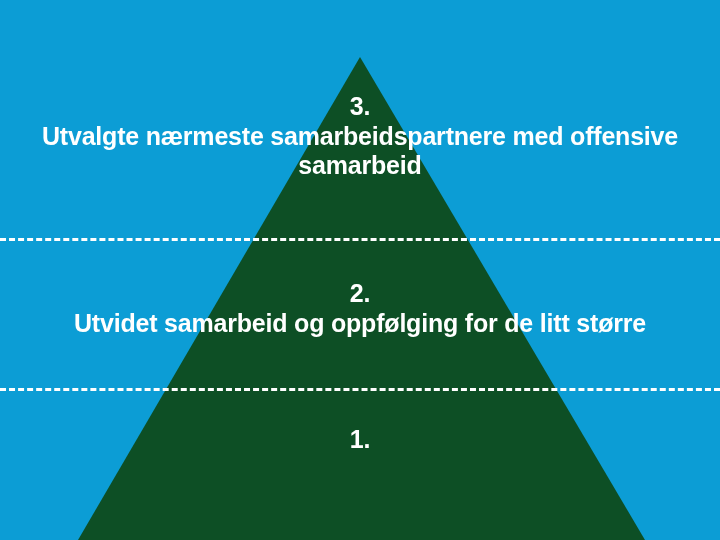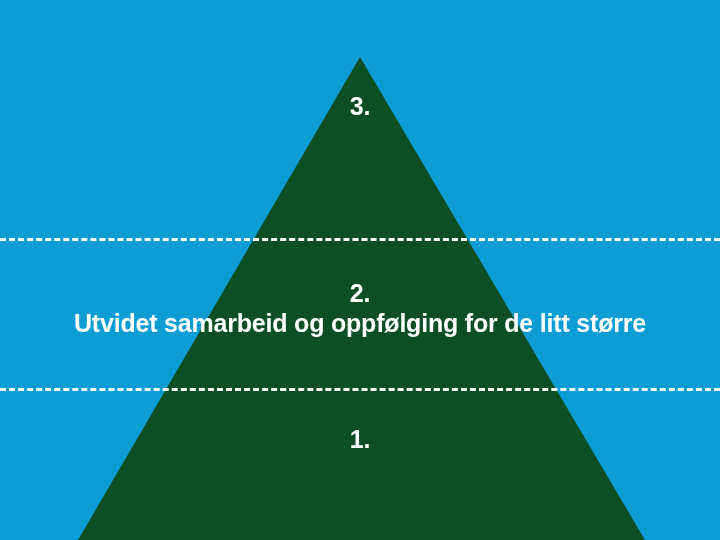--- a/index.html
+++ b/index.html
@@ -78,20 +78,21 @@
 
   <svg class="pyramid-svg" viewBox="0 0 720 540" preserveAspectRatio="none">
     <polygon points="360,57 645,540 78,540" fill="#0d4f25"></polygon>
   </svg>
 
   <div class="divider" id="divider-upper"></div>
   <div class="divider" id="divider-lower"></div>
 
   <div class="tier" id="tier-3">
     <span class="num">3.</span>
+    <span class="label">Utvalgte nærmeste samarbeidspartnere med offensive samarbeid</span>
   </div>
 
   <div class="tier" id="tier-2">
     <span class="num">2.</span>
     <span class="label">Utvidet samarbeid og oppfølging for de litt større</span>
   </div>
 
   <div class="tier" id="tier-1">
     <span class="num">1.</span>
   </div>

